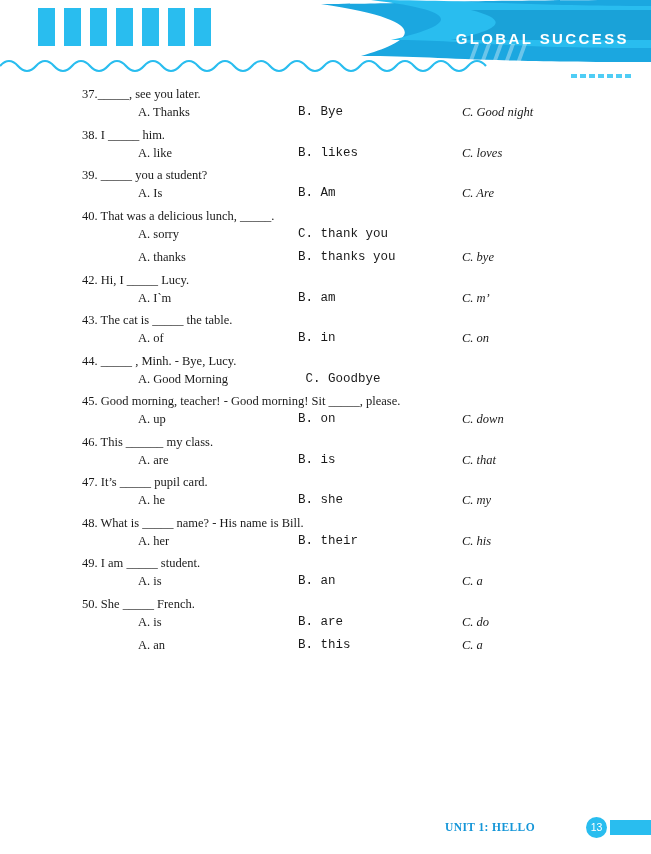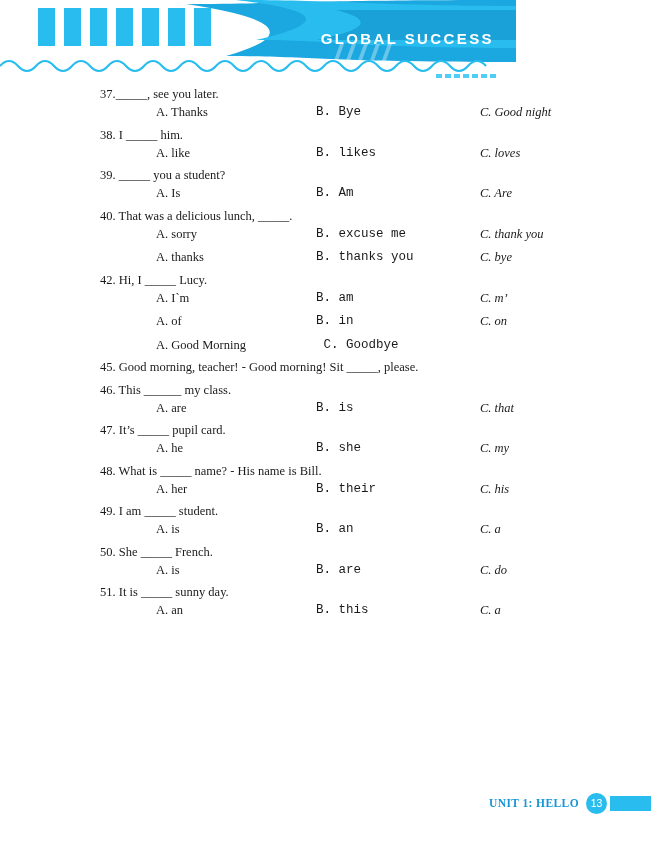--- a/index.html
+++ b/index.html
@@ -14,21 +14,21 @@
     color: #1a1a1a;
     overflow: hidden;
     position: relative;
   }
 
   
   .header {
     position: absolute;
     top: 0;
     left: 0;
-    width: 516px;
+    width: 651px;
     height: 78px;
     overflow: hidden;
   }
   .bars {
     position: absolute;
     top: 8px;
     left: 38px;
     display: flex;
     gap: 9px;
   }
@@ -76,21 +76,21 @@
     display: block;
     width: 6px;
     height: 6px;
     background: #4fcdf5;
   }
 
   
   .content {
     position: absolute;
     top: 86px;
-    left: 100px;
+    left: 82px;
     width: 490px;
   }
   .q {
     margin-bottom: 5.5px;
   }
   .q-stem {
     font-size: 12.5px;
     line-height: 17px;
     white-space: pre-wrap;
   }
@@ -104,21 +104,21 @@
     white-space: pre;
     margin-left: 40px;
   }
   .q-opts .opt:nth-child(1) { width: 120px; }
   .q-opts .opt:nth-child(2) { width: 124px; font-family: Liberation Mono, monospace; }
   .q-opts .opt:nth-child(3) { width: auto; font-style: italic; }
 
   
   .footer {
     position: absolute;
-    bottom: 40px;
+    bottom: 16px;
     right: 0;
     height: 22px;
     display: flex;
     align-items: center;
   }
   .footer-label {
     color: #1596d8;
     font-family: "Liberation Serif", serif;
     font-weight: bold;
     font-size: 11.5px;
@@ -130,20 +130,21 @@
     height: 21px;
     border-radius: 50%;
     background: #29bdef;
     color: #ffffff;
     font-family: "Liberation Sans", sans-serif;
     font-size: 10.5px;
     display: flex;
     align-items: center;
     justify-content: center;
     margin-right: 0;
+    margin-left: 44px;
   }
   .footer-bar {
     width: 41px;
     height: 15px;
     background: #29bdef;
     margin-left: 3px;
   }
 </style>
 </head>
 <body>
@@ -217,21 +218,20 @@
       <span class="opt">A. Is</span>
       <span class="opt">B. Am</span>
       <span class="opt">C. Are</span>
     </div>
   </div>
 
   <div class="q">
     <div class="q-stem">40. That was a delicious lunch, _____.</div>
     <div class="q-opts">
       <span class="opt">A. sorry</span>
-      <span class="opt">B. excuse me</span>
       <span class="opt">C. thank you</span>
     </div>
   </div>
 
   <div class="q">
     <div class="q-opts">
       <span class="opt">A. thanks</span>
       <span class="opt">B. thanks you</span>
       <span class="opt">C. bye</span>
     </div>
@@ -240,36 +240,43 @@
   <div class="q">
     <div class="q-stem">42. Hi, I _____ Lucy.</div>
     <div class="q-opts">
       <span class="opt">A. I`m</span>
       <span class="opt">B. am</span>
       <span class="opt">C. m’</span>
     </div>
   </div>
 
   <div class="q">
+    <div class="q-stem">43. The cat is _____ the table.</div>
     <div class="q-opts">
       <span class="opt">A. of</span>
       <span class="opt">B. in</span>
       <span class="opt">C. on</span>
     </div>
   </div>
 
   <div class="q">
+    <div class="q-stem">44. _____ , Minh. - Bye, Lucy.</div>
     <div class="q-opts">
       <span class="opt">A. Good Morning</span>
       <span class="opt"> C. Goodbye</span>
     </div>
   </div>
 
   <div class="q">
     <div class="q-stem">45. Good morning, teacher! - Good morning! Sit _____, please.</div>
+    <div class="q-opts">
+      <span class="opt">A. up</span>
+      <span class="opt">B. on</span>
+      <span class="opt">C. down</span>
+    </div>
   </div>
 
   <div class="q">
     <div class="q-stem">46. This ______ my class.</div>
     <div class="q-opts">
       <span class="opt">A. are</span>
       <span class="opt">B. is</span>
       <span class="opt">C. that</span>
     </div>
   </div>
@@ -304,21 +311,20 @@
   <div class="q">
     <div class="q-stem">50. She _____ French.</div>
     <div class="q-opts">
       <span class="opt">A. is</span>
       <span class="opt">B. are</span>
       <span class="opt">C. do</span>
     </div>
   </div>
 
   <div class="q">
-    <div class="q-stem">51. It is _____ sunny day.</div>
     <div class="q-opts">
       <span class="opt">A. an</span>
       <span class="opt">B. this</span>
       <span class="opt">C. a</span>
     </div>
   </div>
 
 </div>
 
 <div class="footer">

